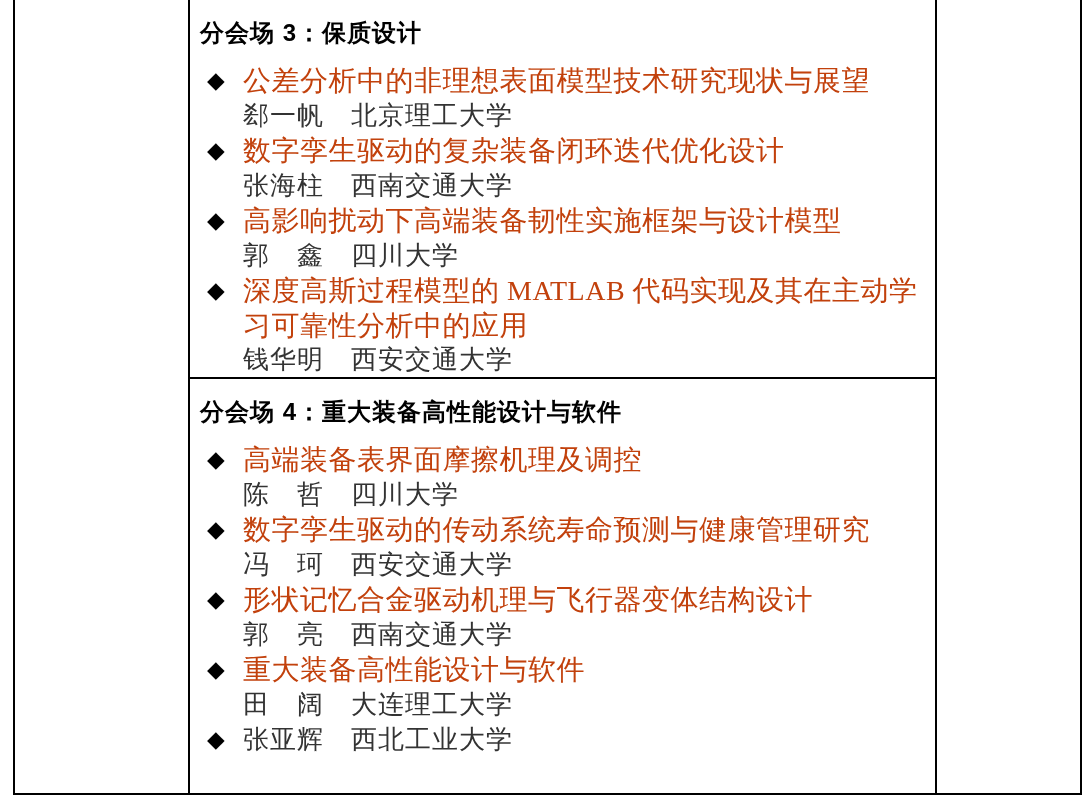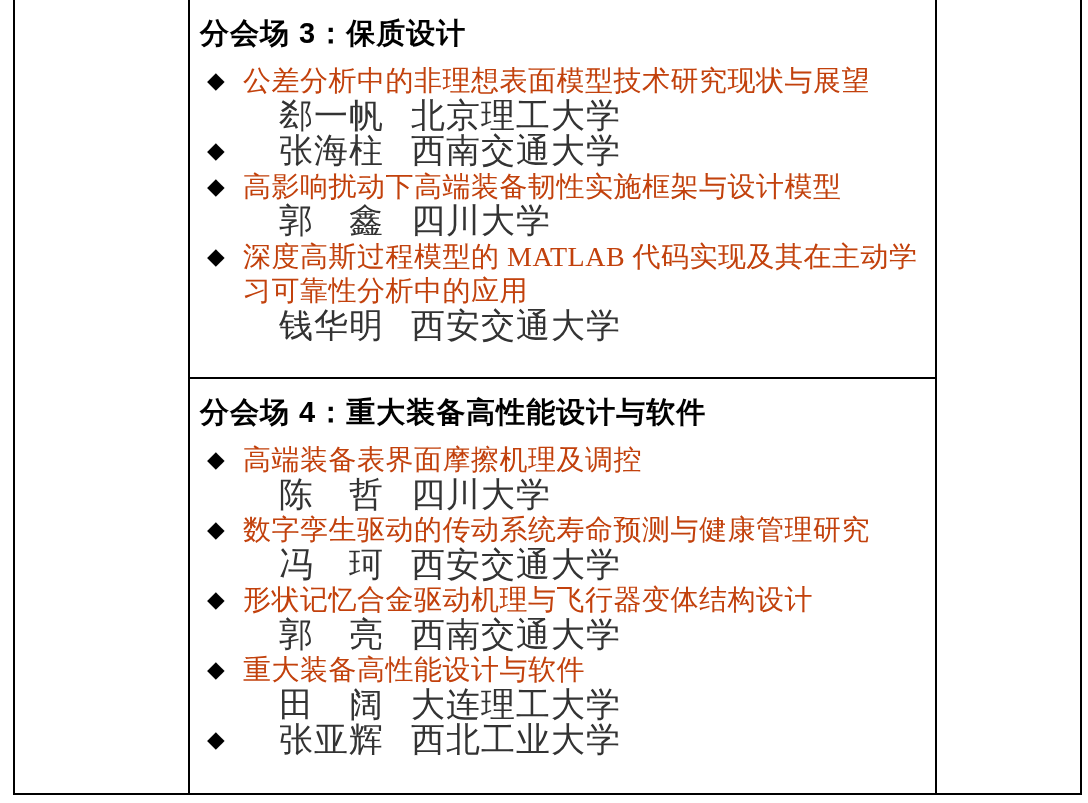--- a/index.html
+++ b/index.html
@@ -43,21 +43,21 @@
     width: 745px;
     box-sizing: border-box;
     padding: 13px 14px 0 10px;
   }
   #session-0 { top: 0; height: 377px; }
   #session-1 { top: 379px; height: 414px; }
 
   .session-title {
     font-family: "Liberation Sans", "DejaVu Sans", sans-serif;
     font-weight: 700;
-    font-size: 29px;
+    font-size: 24px;
     line-height: 40px;
     color: #000000;
     letter-spacing: 1px;
     margin-bottom: 11px;
   }
   .talk-item {
     display: flex;
     align-items: flex-start;
     margin-bottom: 1px;
   }
@@ -70,25 +70,24 @@
     color: #000000;
   }
   .talk-body { flex: 1 1 auto; min-width: 0; }
   .talk-title {
     font-size: 28px;
     line-height: 34.5px;
     color: #c2410c;
     letter-spacing: 0.5px;
   }
   .talk-speaker {
-    font-size: 34px;
+    font-size: 26px;
     line-height: 34.5px;
     color: #333333;
     letter-spacing: 1px;
-    margin-left: 36px;
   }
   .speaker-name { margin-right: 27px; }
 </style>
 </head>
 <body>
 
 <div id="page">
 
   <div class="vline" id="vline-outer-left"></div>
   <div class="vline" id="vline-col-left"></div>
@@ -106,20 +105,21 @@
         <div class="talk-title">公差分析中的非理想表面模型技术研究现状与展望</div>
         <div class="talk-speaker">
           <span class="speaker-name">郄一帆</span><span>北京理工大学</span>
         </div>
       </div>
     </div>
 
     <div class="talk-item">
       <span class="bullet">◆</span>
       <div class="talk-body">
+        <div class="talk-title">数字孪生驱动的复杂装备闭环迭代优化设计</div>
         <div class="talk-speaker">
           <span class="speaker-name">张海柱</span><span>西南交通大学</span>
         </div>
       </div>
     </div>
 
     <div class="talk-item">
       <span class="bullet">◆</span>
       <div class="talk-body">
         <div class="talk-title">高影响扰动下高端装备韧性实施框架与设计模型</div>

